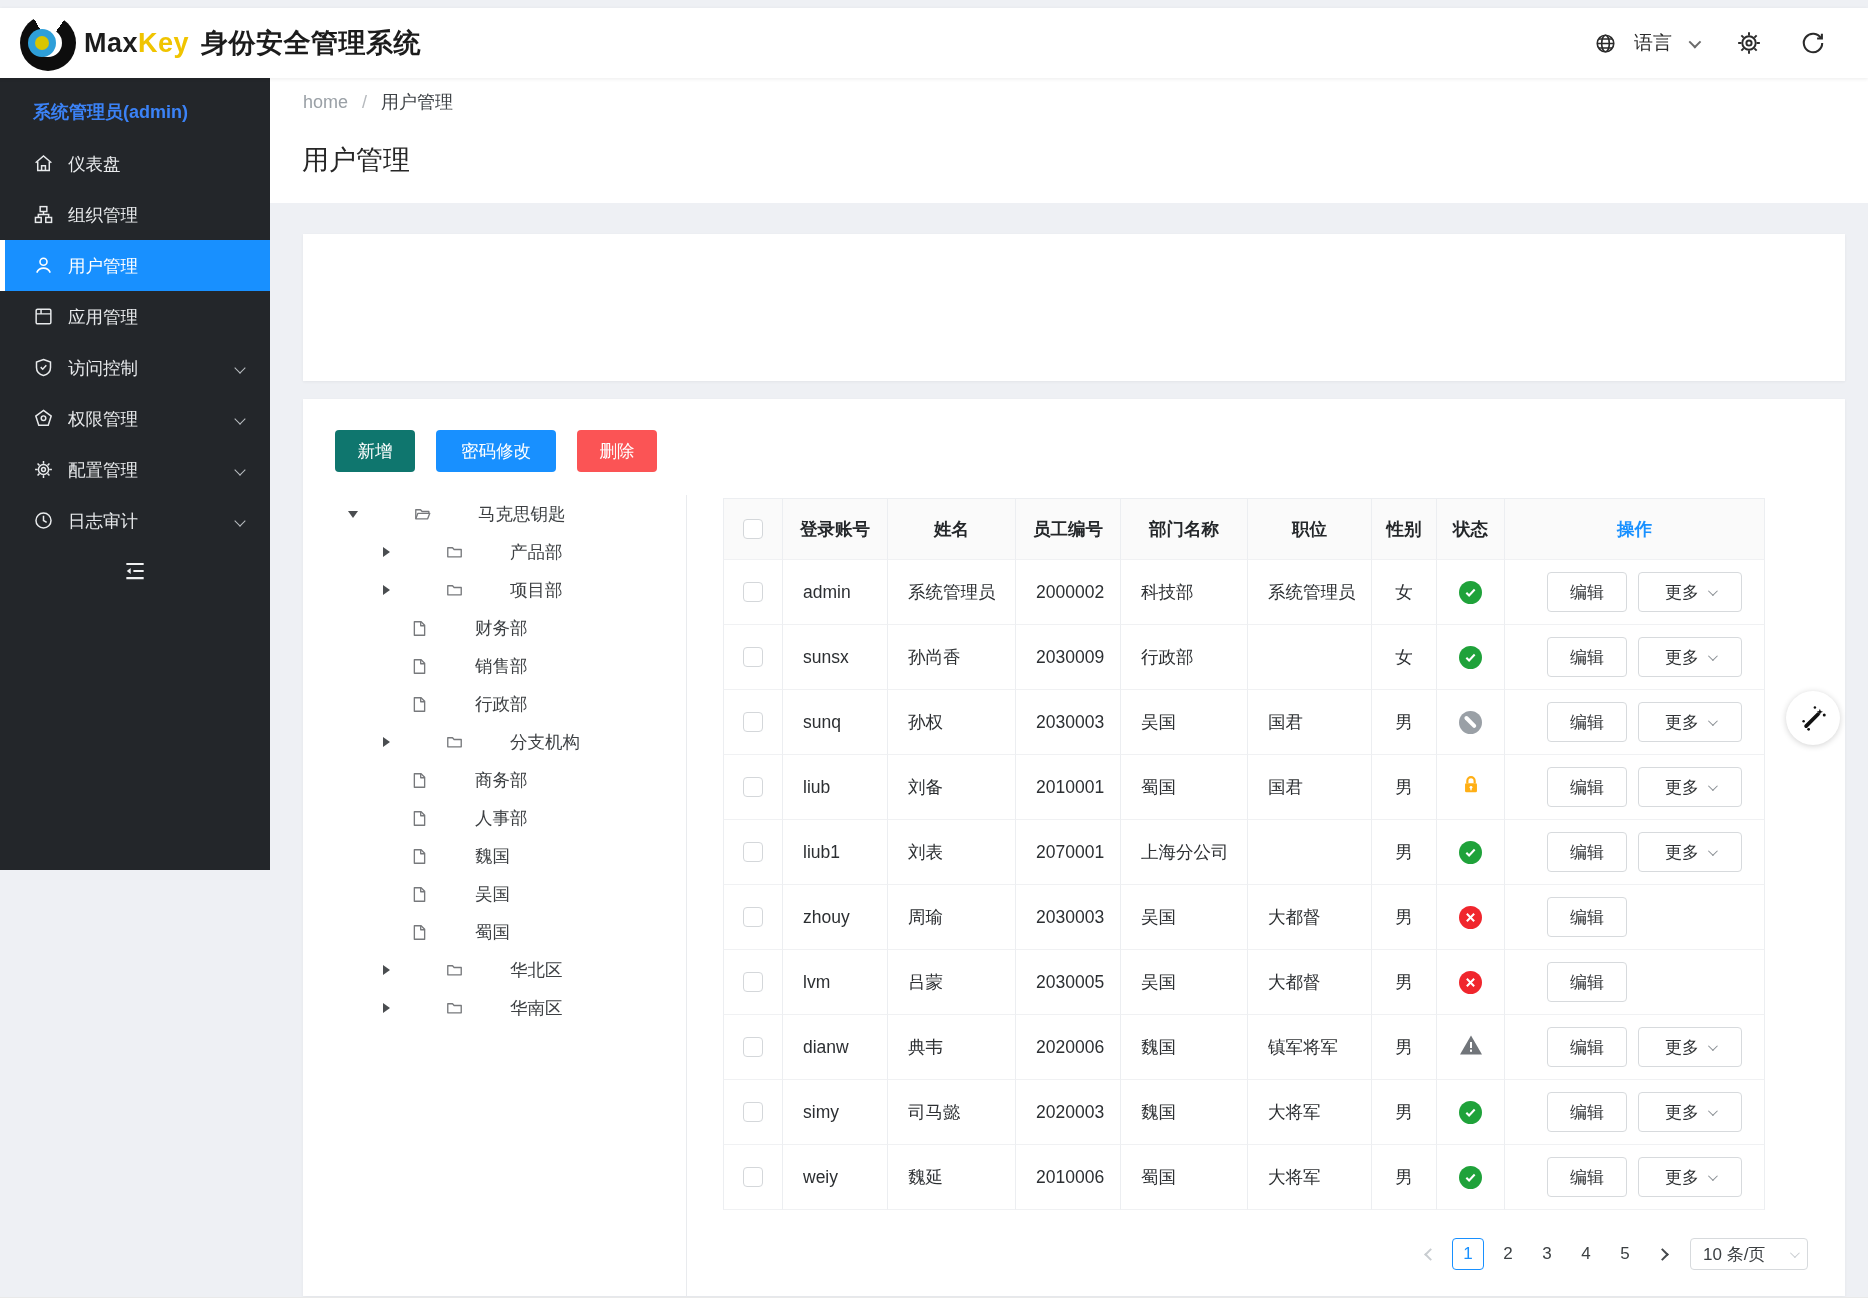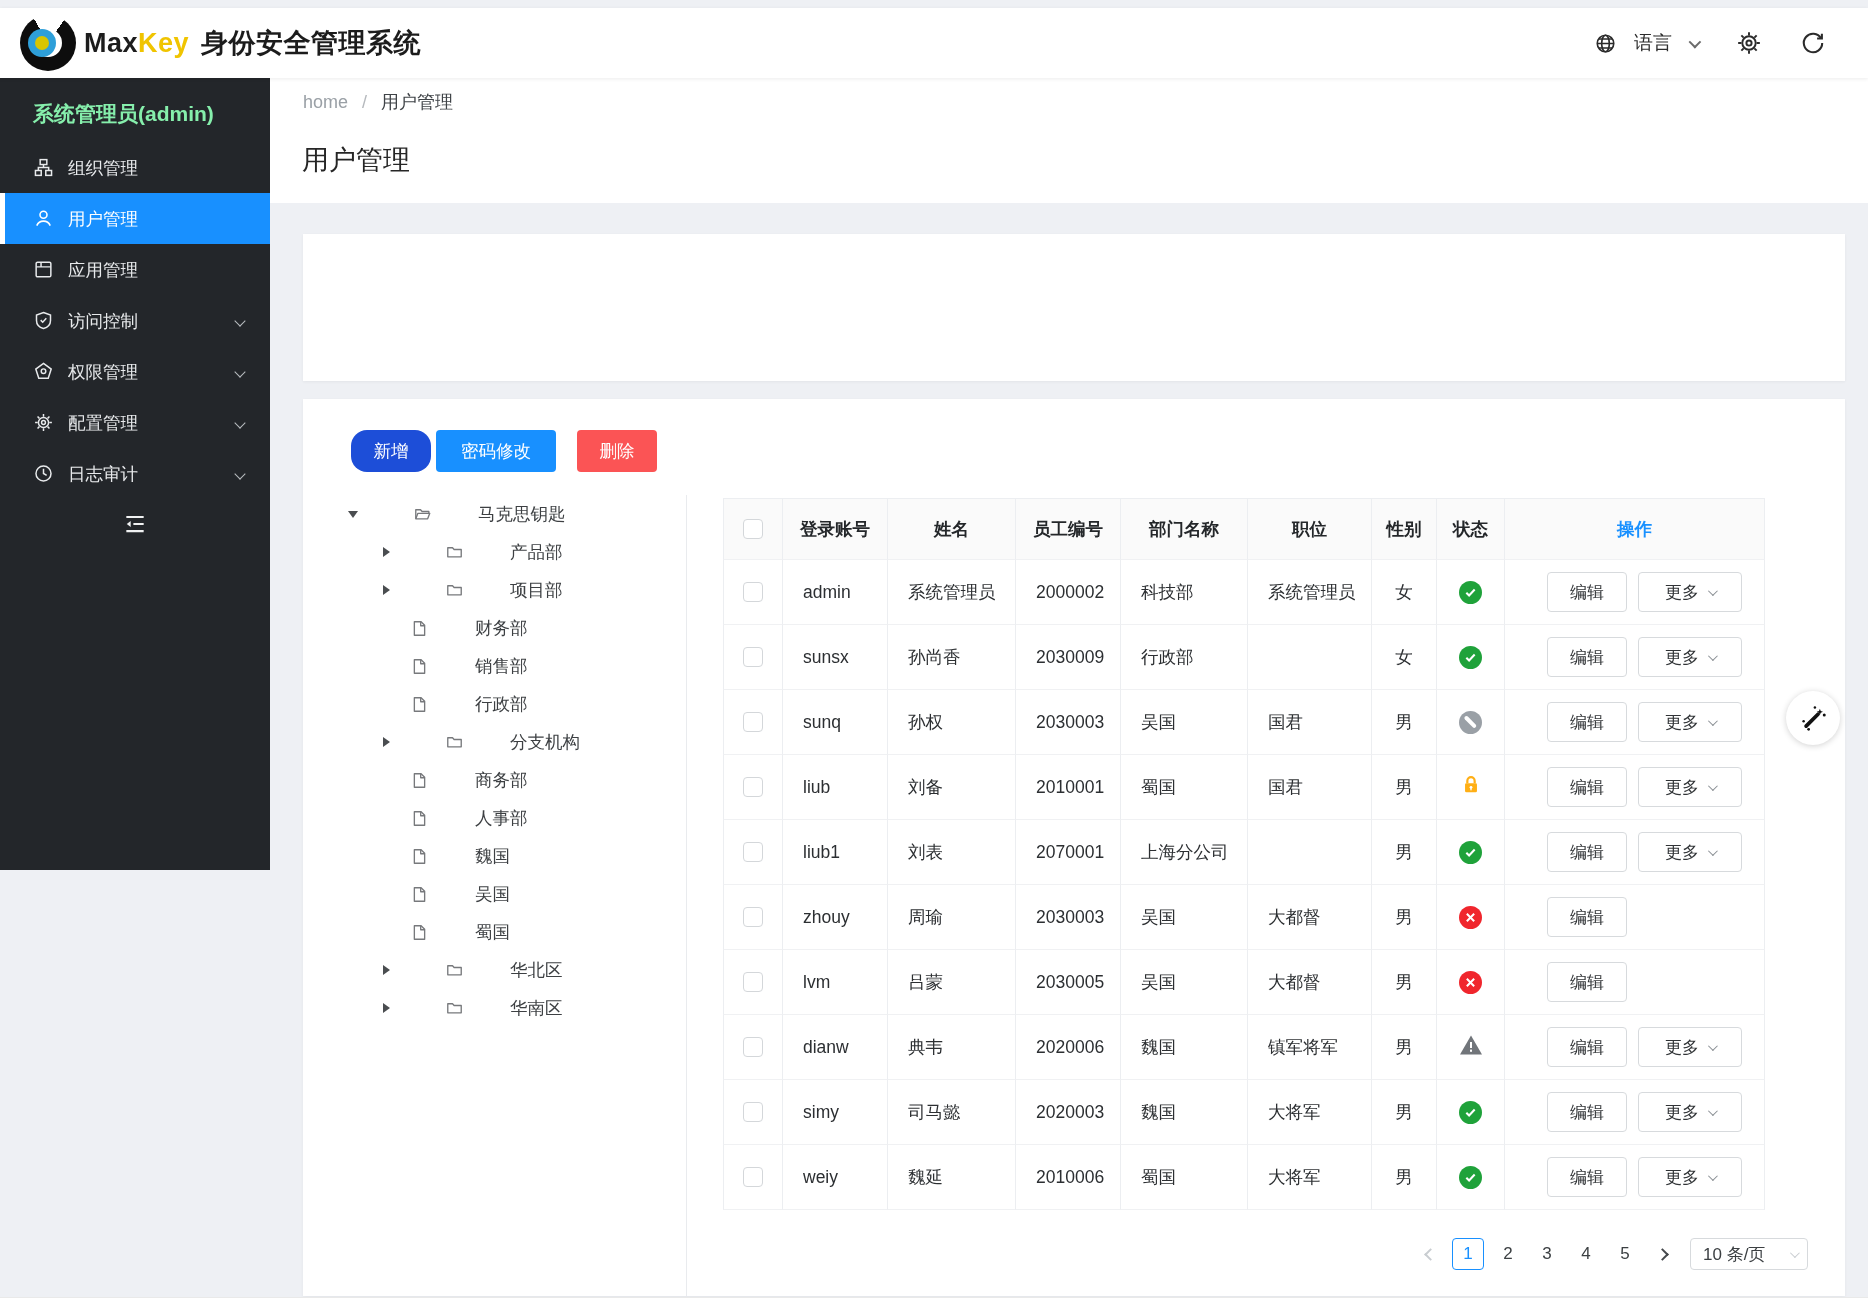--- a/index.html
+++ b/index.html
@@ -21,21 +21,21 @@
   .brand .key { color:#f0c400; }
   .brand .product { margin-left:12px; }
   .header-right { position:absolute; right:42px; top:0; height:70px; display:flex; align-items:center; gap:38px; }
   .lang-group { display:flex; align-items:center; gap:17px; cursor:pointer; color:#2b2b2b; font-size:19px; }
   .icon-btn { display:flex; align-items:center; justify-content:center; cursor:pointer; color:#2b2b2b; }
   .chev { display:inline-block; width:9px; height:9px; border-right:2px solid #6b6b6b; border-bottom:2px solid #6b6b6b;
           transform:rotate(45deg) translateY(-2px); }
 
   
   .sidebar { position:absolute; left:0; top:70px; width:270px; height:800px; background:#23262a; z-index:15; }
-  .sidebar-user { padding:30px 0 14px 33px; color:#86efac; font-size:21px; font-weight:bold; }
+  .sidebar-user { padding:30px 0 14px 33px; color:#3b82f6; font-size:18px; font-weight:bold; }
   .nav-item { position:relative; height:51px; display:flex; align-items:center; padding-left:33px; gap:14px;
               color:#e8eaec; font-size:17.5px; cursor:pointer; }
   .nav-item svg { flex:0 0 auto; }
   .nav-item.active { background:#1890ff; color:#fff; }
   .nav-item.active::before { content:""; position:absolute; left:0; top:0; width:5px; height:100%; background:#fff; }
   .nav-chev { position:absolute; right:26px; width:8px; height:8px; border-right:1.8px solid #b9bdc1;
               border-bottom:1.8px solid #b9bdc1; transform:rotate(45deg); }
   .collapse-row { height:50px; display:flex; align-items:center; justify-content:center; cursor:pointer; color:#f0f1f2; }
 
   
@@ -50,21 +50,21 @@
   .card { position:absolute; background:#fff; box-shadow:0 1px 3px rgba(0,0,0,.05); }
   .search-card { left:303px; top:234px; width:1542px; height:147px; }
   .main-card   { left:303px; top:399px; width:1542px; height:897px; }
 
   .search-label { position:absolute; left:32px; top:277px; font-size:18px; color:#303336; }
   .search-input { position:absolute; left:428px; top:268px; width:223px; height:42px; border:1px solid #d9d9d9;
                   border-radius:2px; background:#fff; font-size:17px; padding:0 10px; outline:none; }
   .btn { display:flex; align-items:center; justify-content:center; border:none; border-radius:4px;
          color:#fff; font-size:17.5px; cursor:pointer; font-family:inherit; }
   .btn-query { position:absolute; left:715px; top:268px; width:80px; height:42px; background:#1890ff; }
-  .btn-add   { position:absolute; left:48px;  top:31px; width:80px; height:42px; background:#1d4ed8;border-radius:16px; }
+  .btn-add   { position:absolute; left:32px;  top:31px; width:80px; height:42px; background:#0f766e; }
   .btn-pwd   { position:absolute; left:133px; top:31px; width:120px; height:42px; background:#1890ff; }
   .btn-del   { position:absolute; left:274px; top:31px; width:80px; height:42px; background:#fb5455; }
 
   
   .tree-panel { position:absolute; left:0; top:96px; width:384px; height:801px; border-right:1px solid #e9ebee; }
   .tree-row { height:38px; display:flex; align-items:center; font-size:17.5px; color:#3d4043; cursor:pointer;gap:42px; }
   .tree-row .caret-down { width:0; height:0; border-left:5.5px solid transparent; border-right:5.5px solid transparent;
                           border-top:7px solid #4a4d50; margin-right:13px; }
   .tree-row .caret-right{ width:0; height:0; border-top:5.5px solid transparent; border-bottom:5.5px solid transparent;
                           border-left:7px solid #4a4d50; margin-right:13px; }
@@ -160,20 +160,28 @@
           <path d="M19.4 7.8A8.5 8.5 0 1 0 20.5 12"></path>
             <path d="M15.8 7.8h4.4V3.4"></path>
           </svg>
       </div>
     </div>
   </div>
 
   <div class="sidebar">
     <div class="sidebar-user">系统管理员(admin)</div>
 
+    <div class="nav-item">
+      <svg width="21" height="21" viewBox="0 0 24 24" fill="none" stroke="#e8eaec" stroke-width="1.7">
+          <path d="M3 11.2 12 3.4l9 7.8"></path>
+          <path d="M5.4 9.6V20h13.2V9.6"></path>
+          <path d="M9.8 20v-5.4h4.4V20"></path>
+        </svg>
+      <span>仪表盘</span>
+    </div>
     <div class="nav-item">
       <svg width="21" height="21" viewBox="0 0 24 24" fill="none" stroke="#e8eaec" stroke-width="1.7">
           <rect x="8.2" y="3" width="7.6" height="5.6"></rect>
           <rect x="2.8" y="15.4" width="6.6" height="5.6"></rect>
           <rect x="14.6" y="15.4" width="6.6" height="5.6"></rect>
           <path d="M12 8.6v3.4M6.1 15.4V12h11.8v3.4"></path>
         </svg>
       <span>组织管理</span>
     </div>
     <div class="nav-item active">

